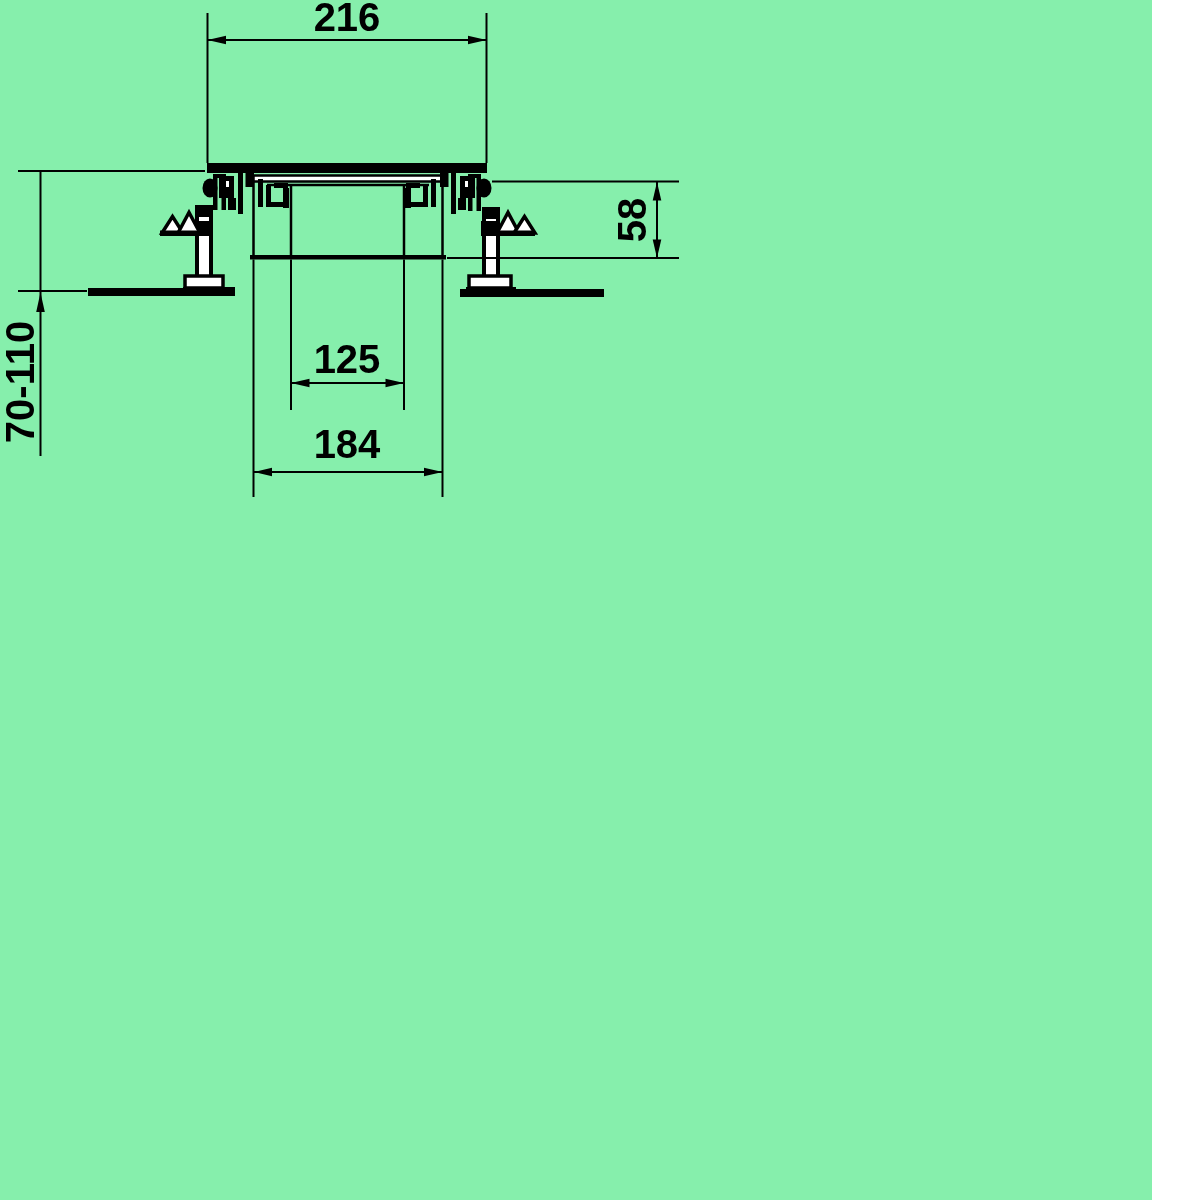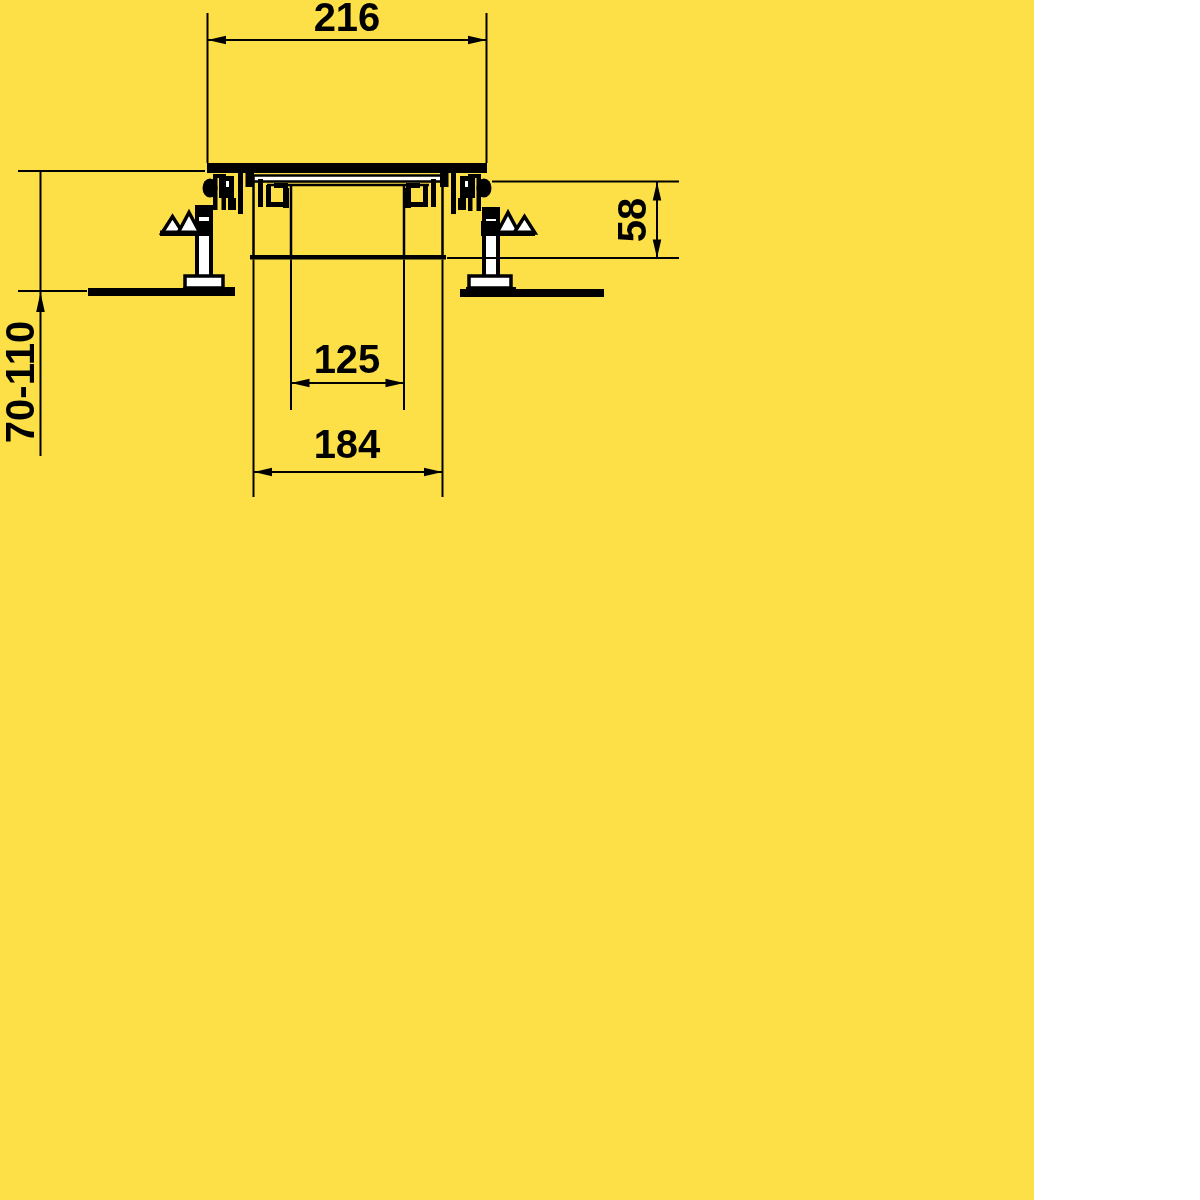--- a/index.html
+++ b/index.html
@@ -1,16 +1,16 @@
 <!DOCTYPE html>
 <html><head>
 <meta charset="utf-8">
 <style>
   html, body { margin: 0; padding: 0; background: #ffffff; }
-  .canvas { width: 1034px; height: 1200px; background: #fde047; position: relative; }
+  .canvas { width: 1152px; height: 1200px; background: #86efac; position: relative; }
   svg { display: block; }
   .ln   { stroke: #000000; fill: none; stroke-width: 2; }
   .ln25 { stroke: #000000; fill: none; stroke-width: 2.5; }
   .fl   { fill: #000000; stroke: none; }
   .wh   { fill: #ffffff; stroke: none; }
   .wo   { fill: #ffffff; stroke: #000000; }
   .dimtxt {
     font-family: "Liberation Sans", "DejaVu Sans", sans-serif;
     font-size: 40px;
     font-weight: bold;

